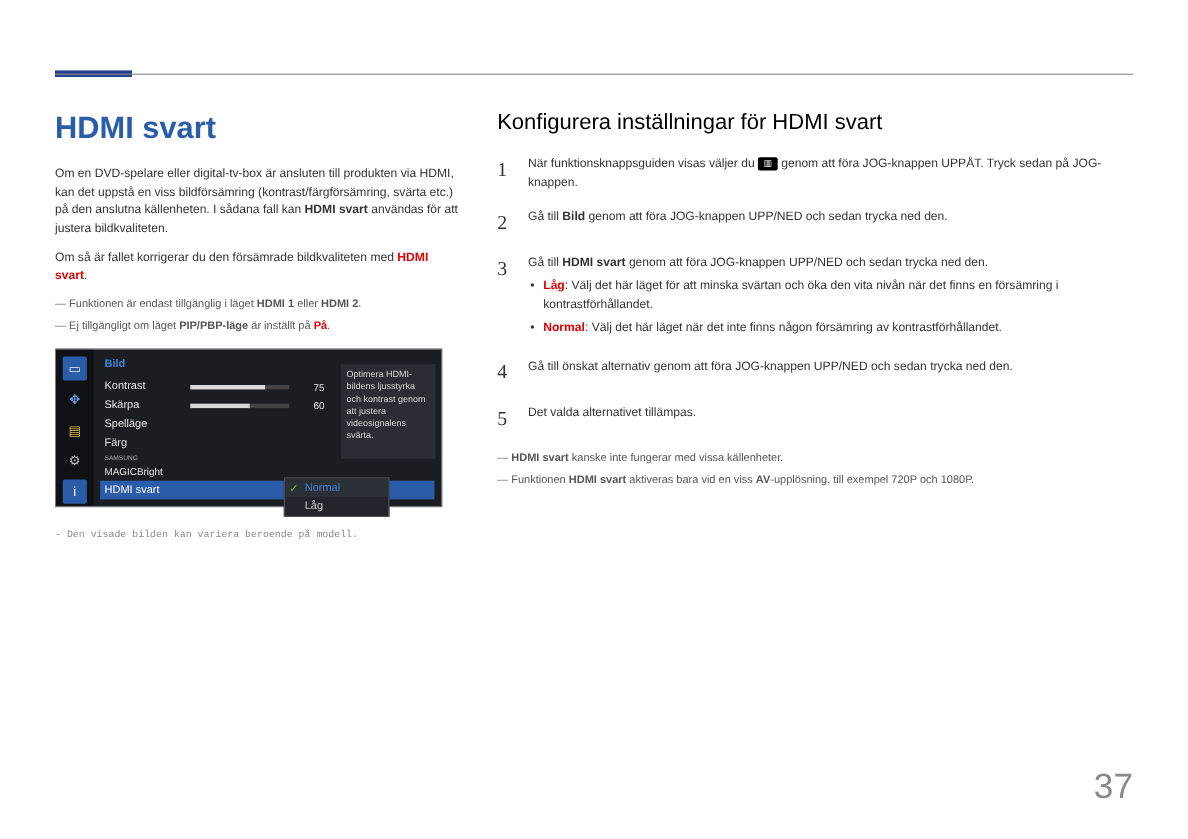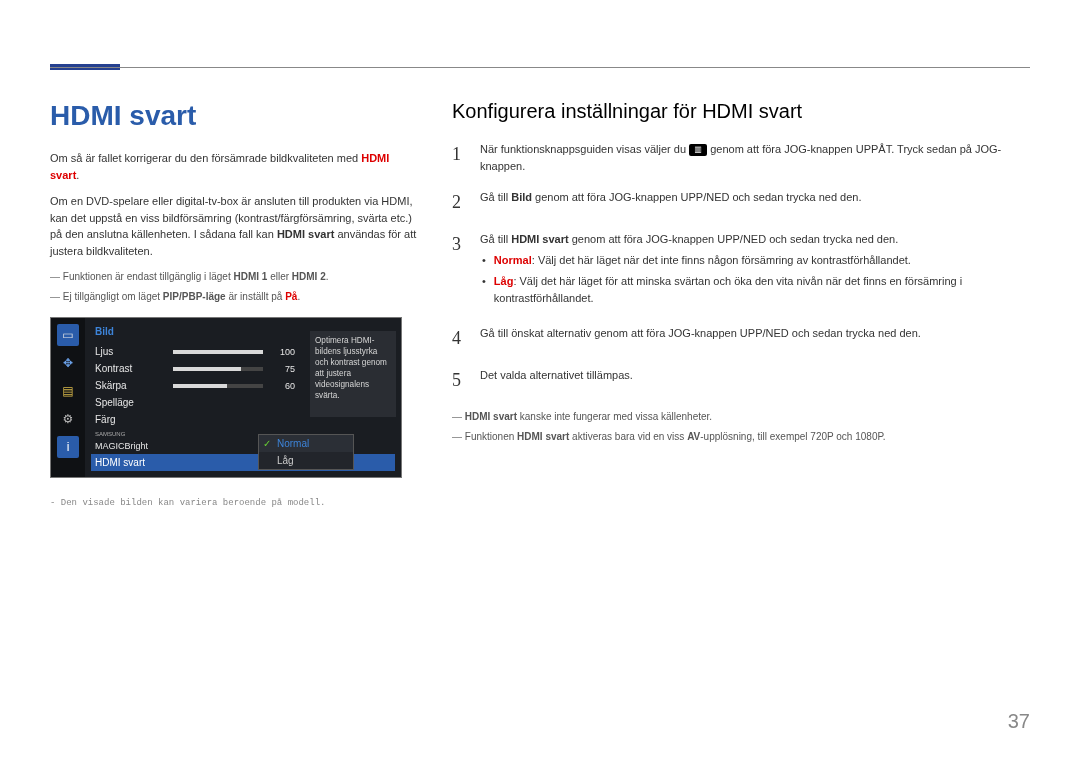--- a/index.html
+++ b/index.html
@@ -222,41 +222,41 @@
     font-size: 11px;
     line-height: 1.55;
     margin-bottom: 4px;
   }
   .bullet-item::before { content: "•"; }
 
   .page-number {
     position: absolute;
     right: 50px;
     bottom: 30px;
-    font-size: 20px;
+    font-size: 32px;
     color: #888;
   }
 </style>
 </head>
 <body>
 
 <div class="page">
   <div class="accentbar"></div>
   <div class="topline"></div>
 
   <div class="cols">
 
     <div class="left">
       <h1 class="section-title">HDMI svart</h1>
 
       <p class="para">
+        <span>Om en DVD-spelare eller digital-tv-box är ansluten till produkten via HDMI, kan det uppstå en viss bildförsämring (kontrast/färgförsämring, svärta etc.) på den anslutna källenheten. I sådana fall kan </span><span class="em-bold">HDMI svart</span><span> användas för att justera bildkvaliteten.</span>
+      </p>
+      <p class="para">
         <span>Om så är fallet korrigerar du den försämrade bildkvaliteten med </span><span class="em-red">HDMI svart</span><span>.</span>
-      </p>
-      <p class="para">
-        <span>Om en DVD-spelare eller digital-tv-box är ansluten till produkten via HDMI, kan det uppstå en viss bildförsämring (kontrast/färgförsämring, svärta etc.) på den anslutna källenheten. I sådana fall kan </span><span class="em-bold">HDMI svart</span><span> användas för att justera bildkvaliteten.</span>
       </p>
 
       <p class="footnote">
         <span>Funktionen är endast tillgänglig i läget </span><span class="em-bold">HDMI 1</span><span> eller </span><span class="em-bold">HDMI 2</span><span>.</span>
       </p>
       <p class="footnote">
         <span>Ej tillgängligt om läget </span><span class="em-bold">PIP/PBP-läge</span><span> är inställt på </span><span class="em-red">På</span><span>.</span>
       </p>
 
       <div class="osd">
@@ -264,27 +264,20 @@
           <div class="osd-icon active">▭</div>
           <div class="osd-icon" style="color:#6aa0e8">✥</div>
           <div class="osd-icon" style="color:#d8b84a">▤</div>
           <div class="osd-icon" style="color:#bbb">⚙</div>
           <div class="osd-icon" style="background:#2a5caa;color:#fff">i</div>
         </div>
         <div class="osd-main">
           <div class="osd-head">Bild</div>
 
           <div class="osd-row">
-            <span class="osd-label">Ljus</span>
-            <span class="osd-bar">
-                <span class="osd-bar-fill" style="width:100%"></span>
-              </span>
-            <span class="osd-val">100</span>
-          </div>
-          <div class="osd-row">
             <span class="osd-label">Kontrast</span>
             <span class="osd-bar">
                 <span class="osd-bar-fill" style="width:75%"></span>
               </span>
             <span class="osd-val">75</span>
           </div>
           <div class="osd-row">
             <span class="osd-label">Skärpa</span>
             <span class="osd-bar">
                 <span class="osd-bar-fill" style="width:60%"></span>
@@ -334,25 +327,25 @@
           <span>Gå till </span><span class="em-bold">Bild</span><span> genom att föra JOG-knappen UPP/NED och sedan trycka ned den.</span>
         </div>
       </div>
 
       <div class="step">
         <span class="step-num">3</span>
         <div class="step-body">
           <span>Gå till </span><span class="em-bold">HDMI svart</span><span> genom att föra JOG-knappen UPP/NED och sedan trycka ned den.</span>
           <div class="bullet-list">
             <div class="bullet-item">
+              <div><span class="em-red">Låg</span><span>: Välj det här läget för att minska svärtan och öka den vita nivån när det finns en försämring i kontrastförhållandet.</span></div>
+            </div>
+            <div class="bullet-item">
               <div><span class="em-red">Normal</span><span>: Välj det här läget när det inte finns någon försämring av kontrastförhållandet.</span></div>
             </div>
-            <div class="bullet-item">
-              <div><span class="em-red">Låg</span><span>: Välj det här läget för att minska svärtan och öka den vita nivån när det finns en försämring i kontrastförhållandet.</span></div>
-            </div>
           </div>
         </div>
       </div>
 
       <div class="step">
         <span class="step-num">4</span>
         <div class="step-body">Gå till önskat alternativ genom att föra JOG-knappen UPP/NED och sedan trycka ned den.</div>
       </div>
 
       <div class="step">

